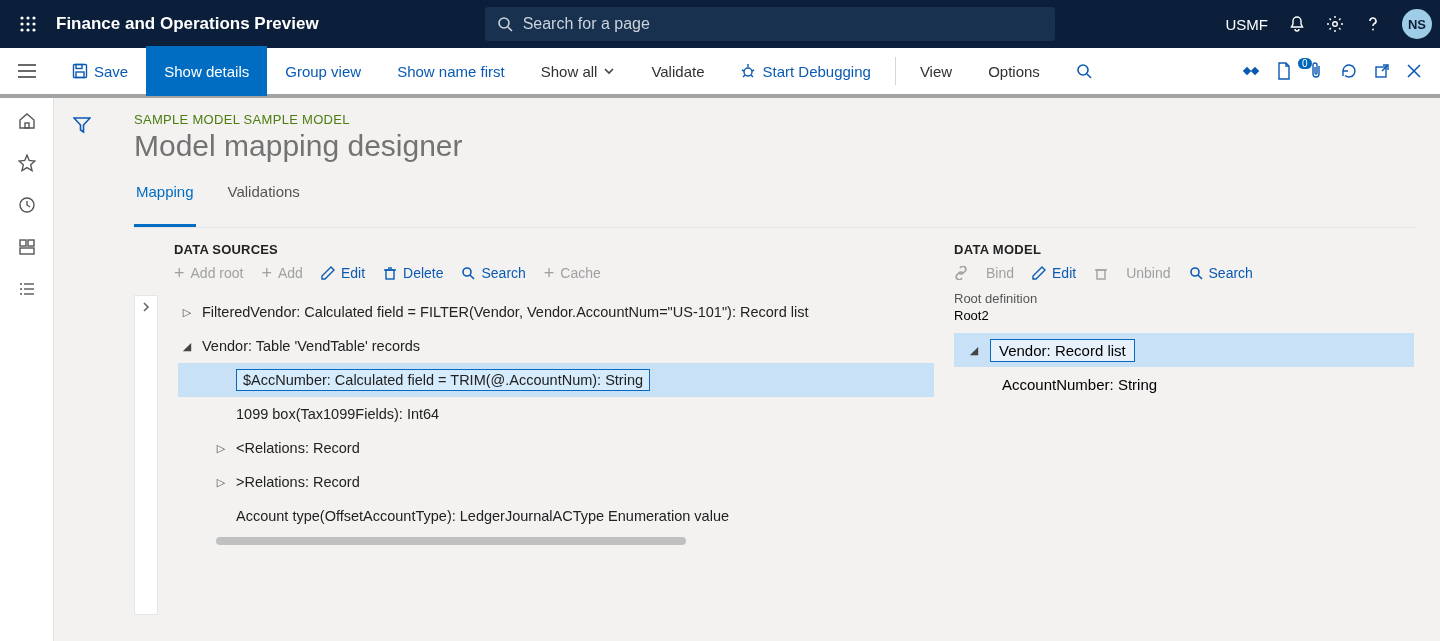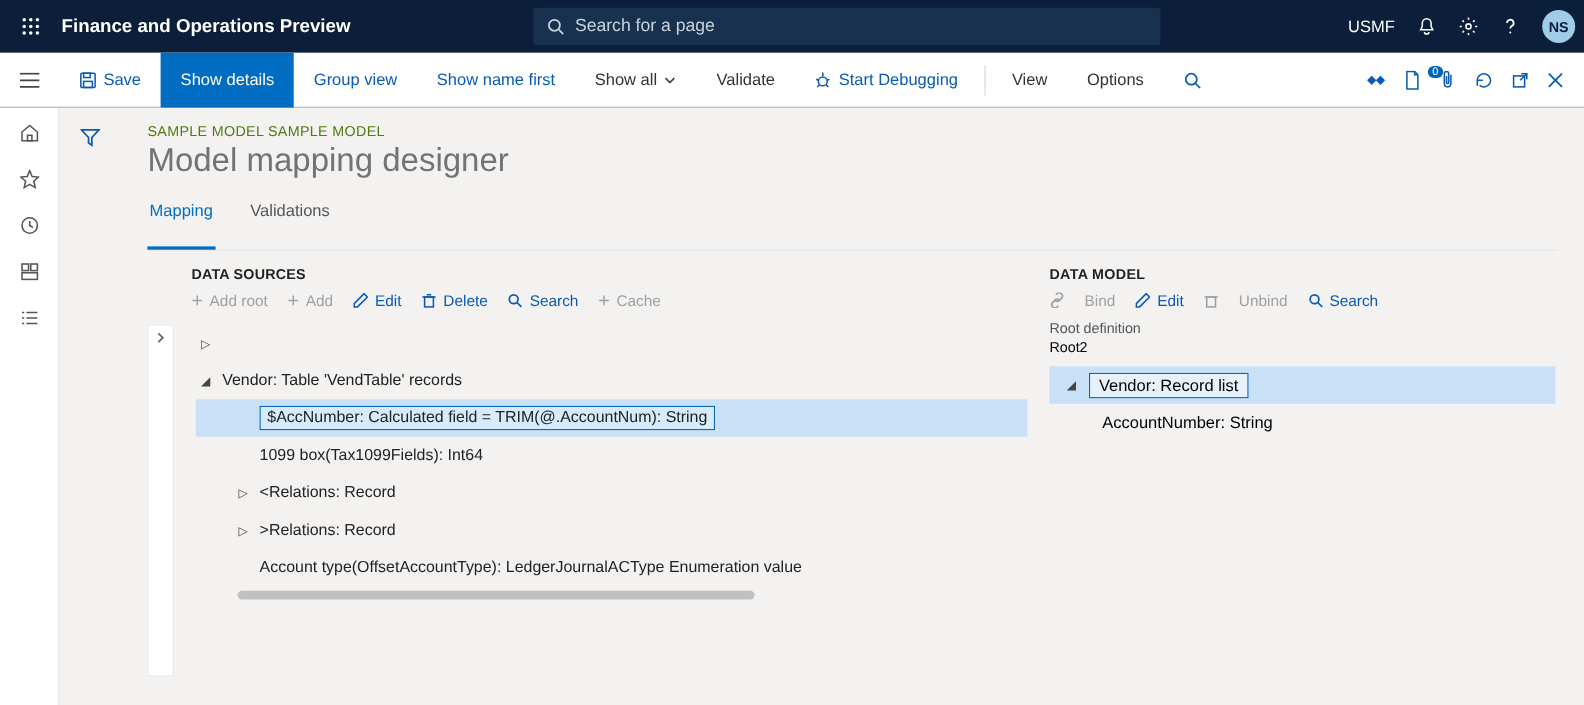--- a/index.html
+++ b/index.html
@@ -10,21 +10,21 @@
   .topbar .waffle { width: 40px; display: flex; justify-content: center; }
   .topbar .appname { font-size: 17px; font-weight: 600; margin-left: 8px; flex: 0 0 auto; }
   .topbar .spacer1 { width: 150px; }
   .topbar .search { margin-left: 16px; height: 34px; width: 570px; background: #18314e; border-radius: 3px; display: flex; align-items: center; padding: 0 12px; color: #c9d3dd; }
   .topbar .search svg { margin-right: 10px; }
   .topbar .right { margin-left: auto; display: flex; align-items: center; gap: 20px; }
   .topbar .avatar { width: 30px; height: 30px; border-radius: 50%; background: #9fcce6; color: #0b1f3a; font-size: 13px; font-weight: 600; display: flex; align-items: center; justify-content: center; }
   .iconbtn { display: inline-flex; align-items: center; justify-content: center; }
 
   
-  .cmdbar { height: 50px; background: #fff; border-bottom: 1px solid #a3a3a3; display: flex; align-items: center; }
+  .cmdbar { height: 50px; background: #fff; border-bottom: 4px solid #a3a3a3; display: flex; align-items: center; }
   .cmdbar .hamburger { width: 54px; display:flex; justify-content:center; }
   .cmdbar .btn { height: 50px; display: inline-flex; align-items: center; padding: 0 18px; font-size: 15px; color: #0a5ab3; cursor: default; gap: 6px; }
   .cmdbar .btn.save { color: #0a5ab3; }
   .cmdbar .btn.active { background: #006cc2; color: #fff; }
   .cmdbar .btn.plain { color: #323130; }
   .cmdbar .sep { width:1px; height: 28px; background:#d6d6d6; margin:0 6px; }
   .cmdbar .right-icons { margin-left:auto; display:flex; align-items:center; gap:16px; padding-right:18px; }
   .badge { background:#0067b8; color:#fff; font-size:10px; border-radius:8px; padding:0 4px; margin-left:-4px; }
 
   
@@ -314,20 +314,21 @@
 
         <div class="ds-wrap">
           <div class="ds-gutter">
               <svg width="10" height="10" viewBox="0 0 10 10" fill="none" stroke="#666" stroke-width="1.6">
                 <polyline points="3 1 7 5 3 9"></polyline>
               </svg>
             </div>
           <div class="tree">
             <div class="row">
               <span class="tgl">▷</span>
+              <span class="lbl">FilteredVendor: Calculated field = FILTER(Vendor, Vendor.AccountNum="US-101"): Record list</span>
             </div>
             <div class="row">
               <span class="tgl">◢</span>
               <span class="lbl">Vendor: Table 'VendTable' records</span>
             </div>
             <div class="row child sel">
               <span class="tgl"></span>
               <span class="box lbl">$AccNumber: Calculated field = TRIM(@.AccountNum): String</span>
             </div>
             <div class="row child">

